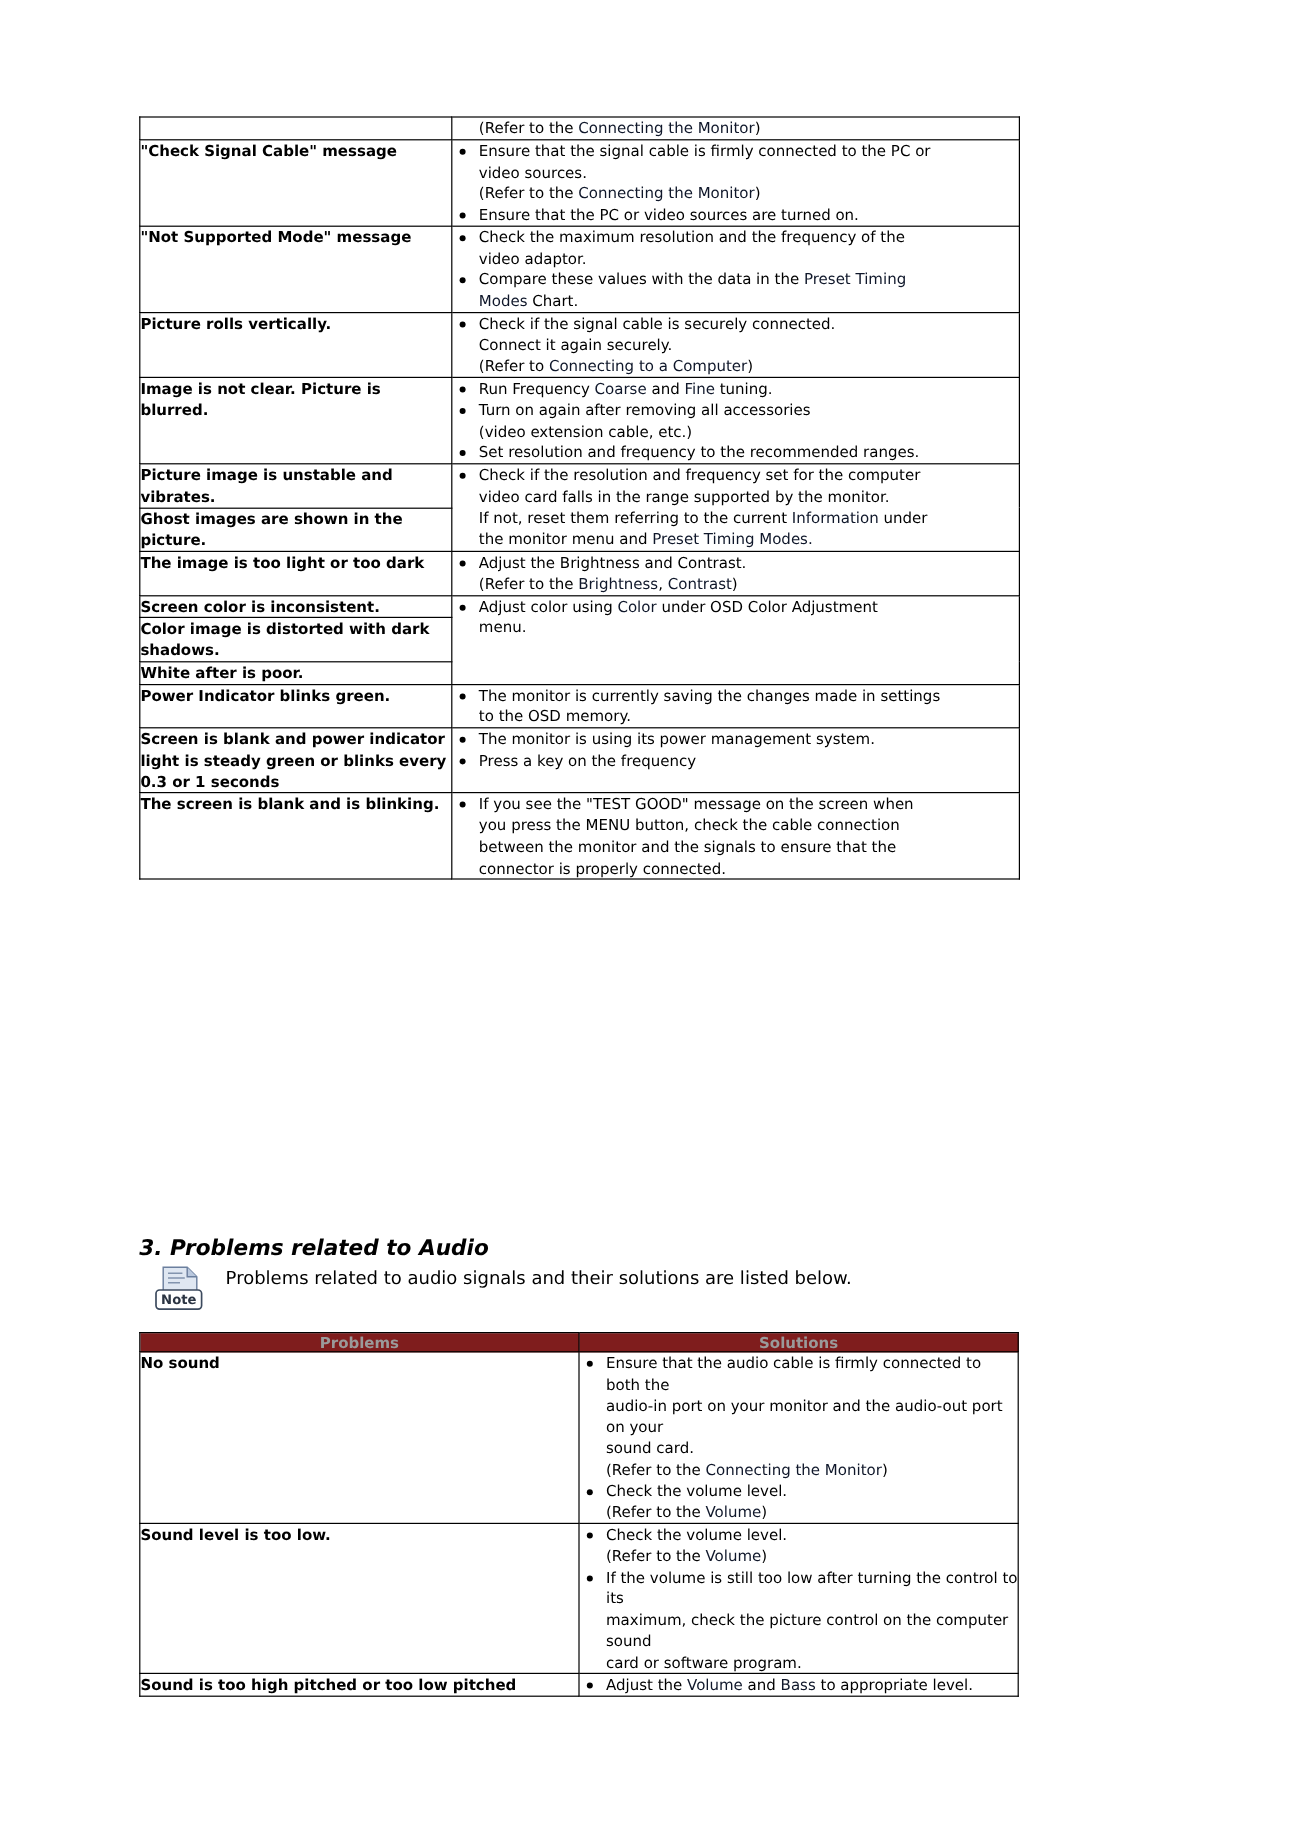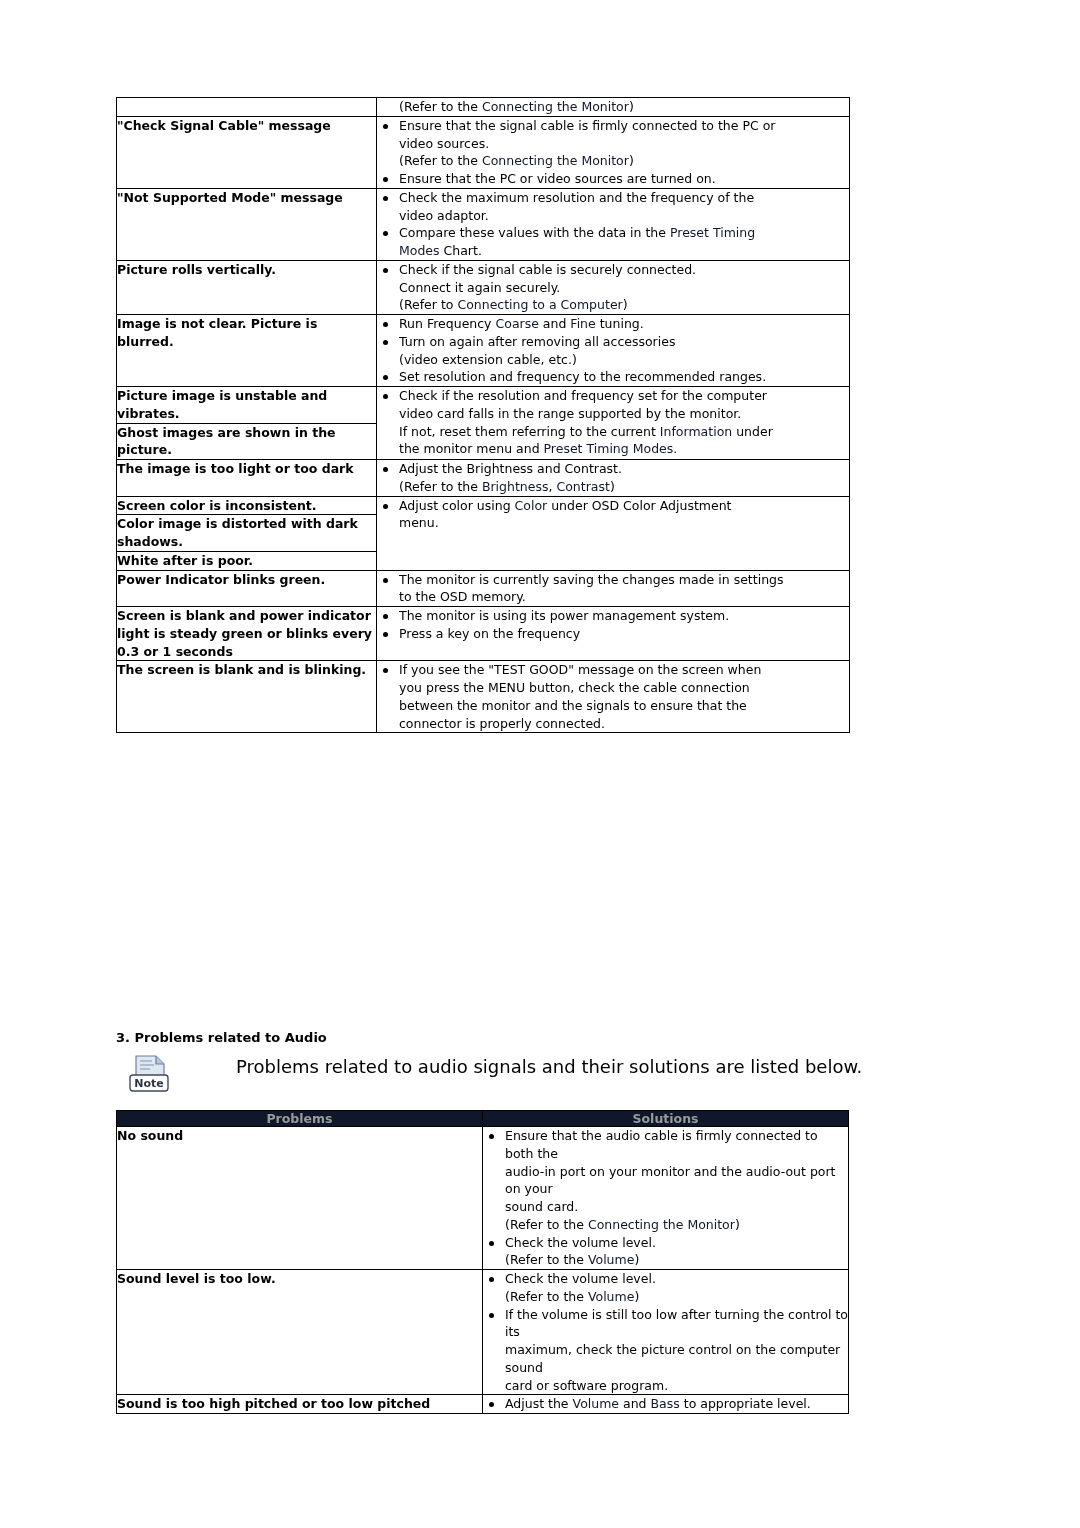--- a/index.html
+++ b/index.html
@@ -73,54 +73,54 @@
     height: 5px;
     background: #000;
     border-radius: 50%;
   }
   .bullets li.nb {
     padding-left: 22px;
   }
   .bullets li.nb::before { display: none; }
   .lnk { color: #0f172a; }
   .hdr-cell {
-    background: #0f172a;
+    background: #7f1d1d;
     font-size: 12.5px;
     font-weight: bold;
     color: #9a9a9a;
     text-align: center;
     padding: 12px 0 12px 0;
   }
   .sec-title {
     position: absolute;
     left: 116px;
     top: 1030px;
-    font-size: 13px;
+    font-size: 18px;
     font-weight: bold;
+    font-style: italic;
   }
   .note-row {
     position: absolute;
     left: 126px;
     top: 1050px;
     width: 740px;
     height: 48px;
   }
   .note-icon {
     position: absolute;
     left: 0;
     top: 2px;
     width: 46px;
     height: 42px;
   }
   .note-text {
     position: absolute;
     left: 62px;
     top: 6px;
-    font-size: 18px;
-    margin-left: 48px;
+    font-size: 15px;
   }
 </style>
 </head>
 <body>
 
 <div class="page">
 
   <div class="tbl-wrap-1">
     <table class="tbl">
       <tbody id="table1-body">

